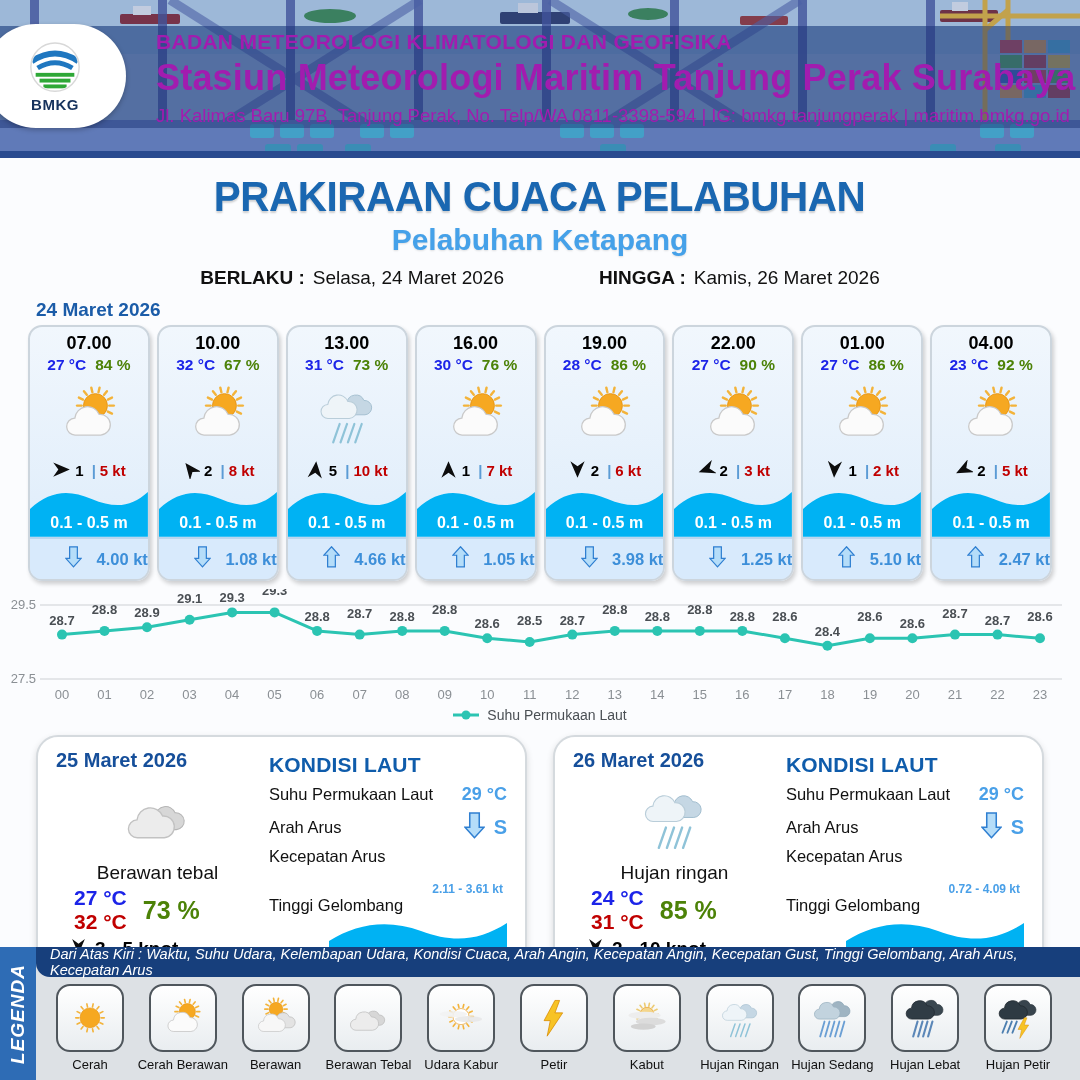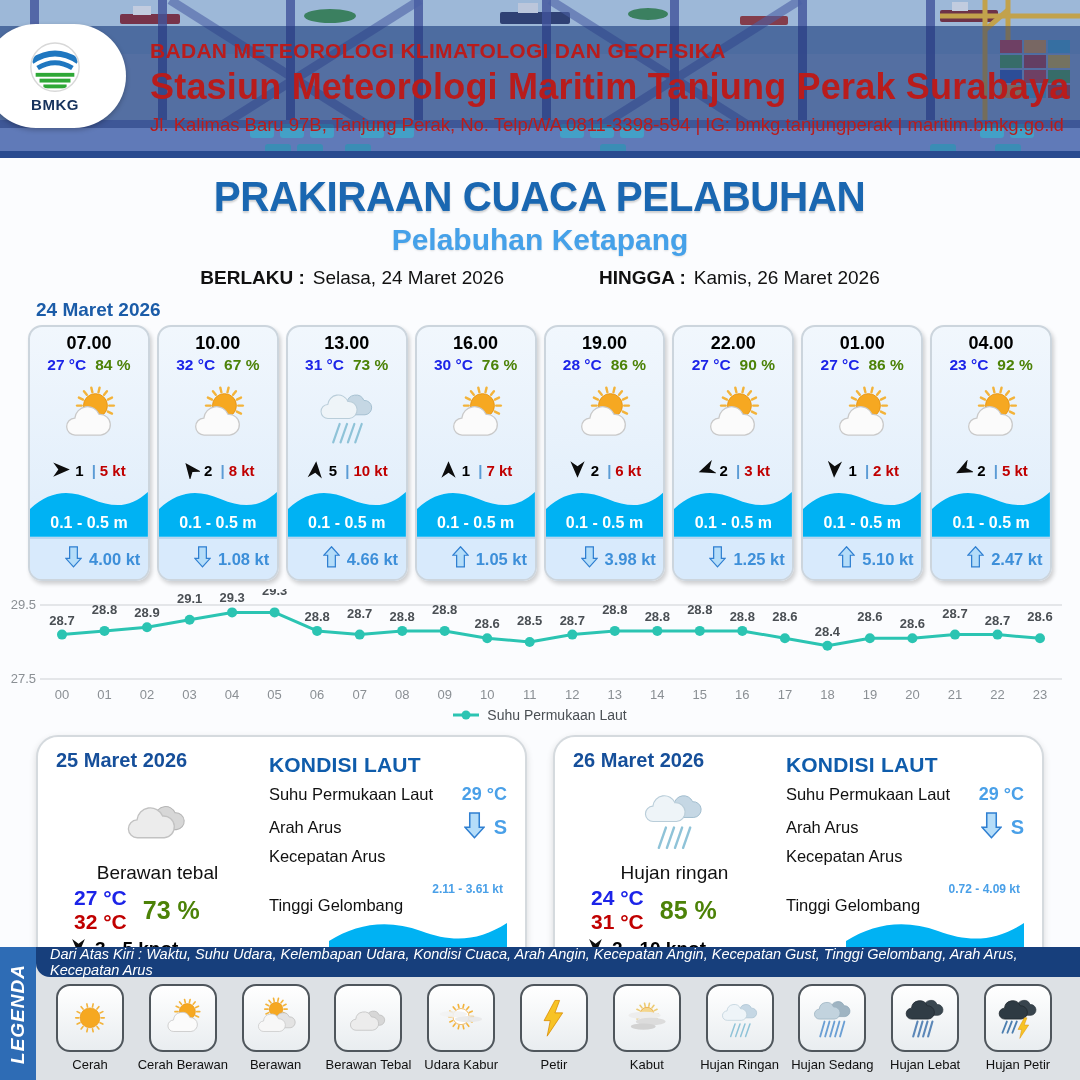--- a/index.html
+++ b/index.html
@@ -2,21 +2,21 @@
 <html><head>
 <meta charset="utf-8">
 <style>
   html,body{margin:0;padding:0;background:#fbfcfe;}
   .page{position:relative;width:1080px;height:1080px;overflow:hidden;
         font-family:"Liberation Sans", sans-serif;background:#fbfcfe;}
 
   
   .hdr{position:relative;width:1080px;height:158px;overflow:hidden;}
   .hdr-bg{position:absolute;inset:0;}
-  .hdr-content{position:absolute;left:150px;top:30px;color:#b91c1c;z-index:3;margin-top:9px;}
+  .hdr-content{position:absolute;left:156px;top:30px;color:#a21caf;z-index:3;}
   .hdr-agency{font-size:21px;font-weight:bold;letter-spacing:.3px;}
   .hdr-station{font-size:36px;font-weight:bold;margin-top:3px;letter-spacing:.2px;}
   .hdr-address{font-size:18.5px;margin-top:6px;}
   .logo-pill{position:absolute;left:-16px;top:24px;width:142px;height:104px;background:#fff;
              border-radius:52px;z-index:4;display:flex;flex-direction:column;align-items:center;
              justify-content:center;box-shadow:0 2px 5px rgba(0,0,0,.25);}
   .logo-pill .bmkg-label{font-size:15px;font-weight:bold;color:#16325c;margin-top:-2px;letter-spacing:.5px;}
 
   
   .title-wrap{text-align:center;margin-top:14px;}
@@ -40,21 +40,21 @@
   .hc-temp{color:#1c24e8;} .hc-hum{color:#4c8207;}
   .hc-icon{height:82px;display:flex;align-items:center;justify-content:center;}
   .hc-wind{display:flex;align-items:center;justify-content:center;gap:4px;height:30px;
            font-size:15px;font-weight:bold;}
   .hc-wind .sep{color:#5b9bd5;font-weight:bold;}
   .hc-wspd{color:#c00000;}
   .hc-wave{margin-top:auto;position:relative;height:52px;}
   .hc-wave svg{position:absolute;inset:0;width:100%;height:100%;}
   .hc-wave .wave-text{position:absolute;left:0;right:0;bottom:5px;text-align:center;
                       color:#fff;font-weight:bold;font-size:16px;}
-  .hc-current{height:40px;background:#d8eafc;display:flex;align-items:center;justify-content:flex-start;
+  .hc-current{height:40px;background:#d8eafc;display:flex;align-items:center;justify-content:space-between;
               gap:7px;font-weight:bold;font-size:16.5px;color:#3d8fd9;border-top:2px solid #bcd6ee;padding-left:35px;}
 
   
   .chart-wrap{margin-top:8px;}
   .chart-legend{display:flex;align-items:center;justify-content:center;gap:8px;
                 font-size:14px;color:#4a4f54;margin-top:-2px;}
 
   
   .days-row{display:flex;gap:26px;margin:12px 36px 0 36px;}
   .day-card{flex:1;height:252px;background:#fff;border:2px solid #d5dade;border-radius:22px;

